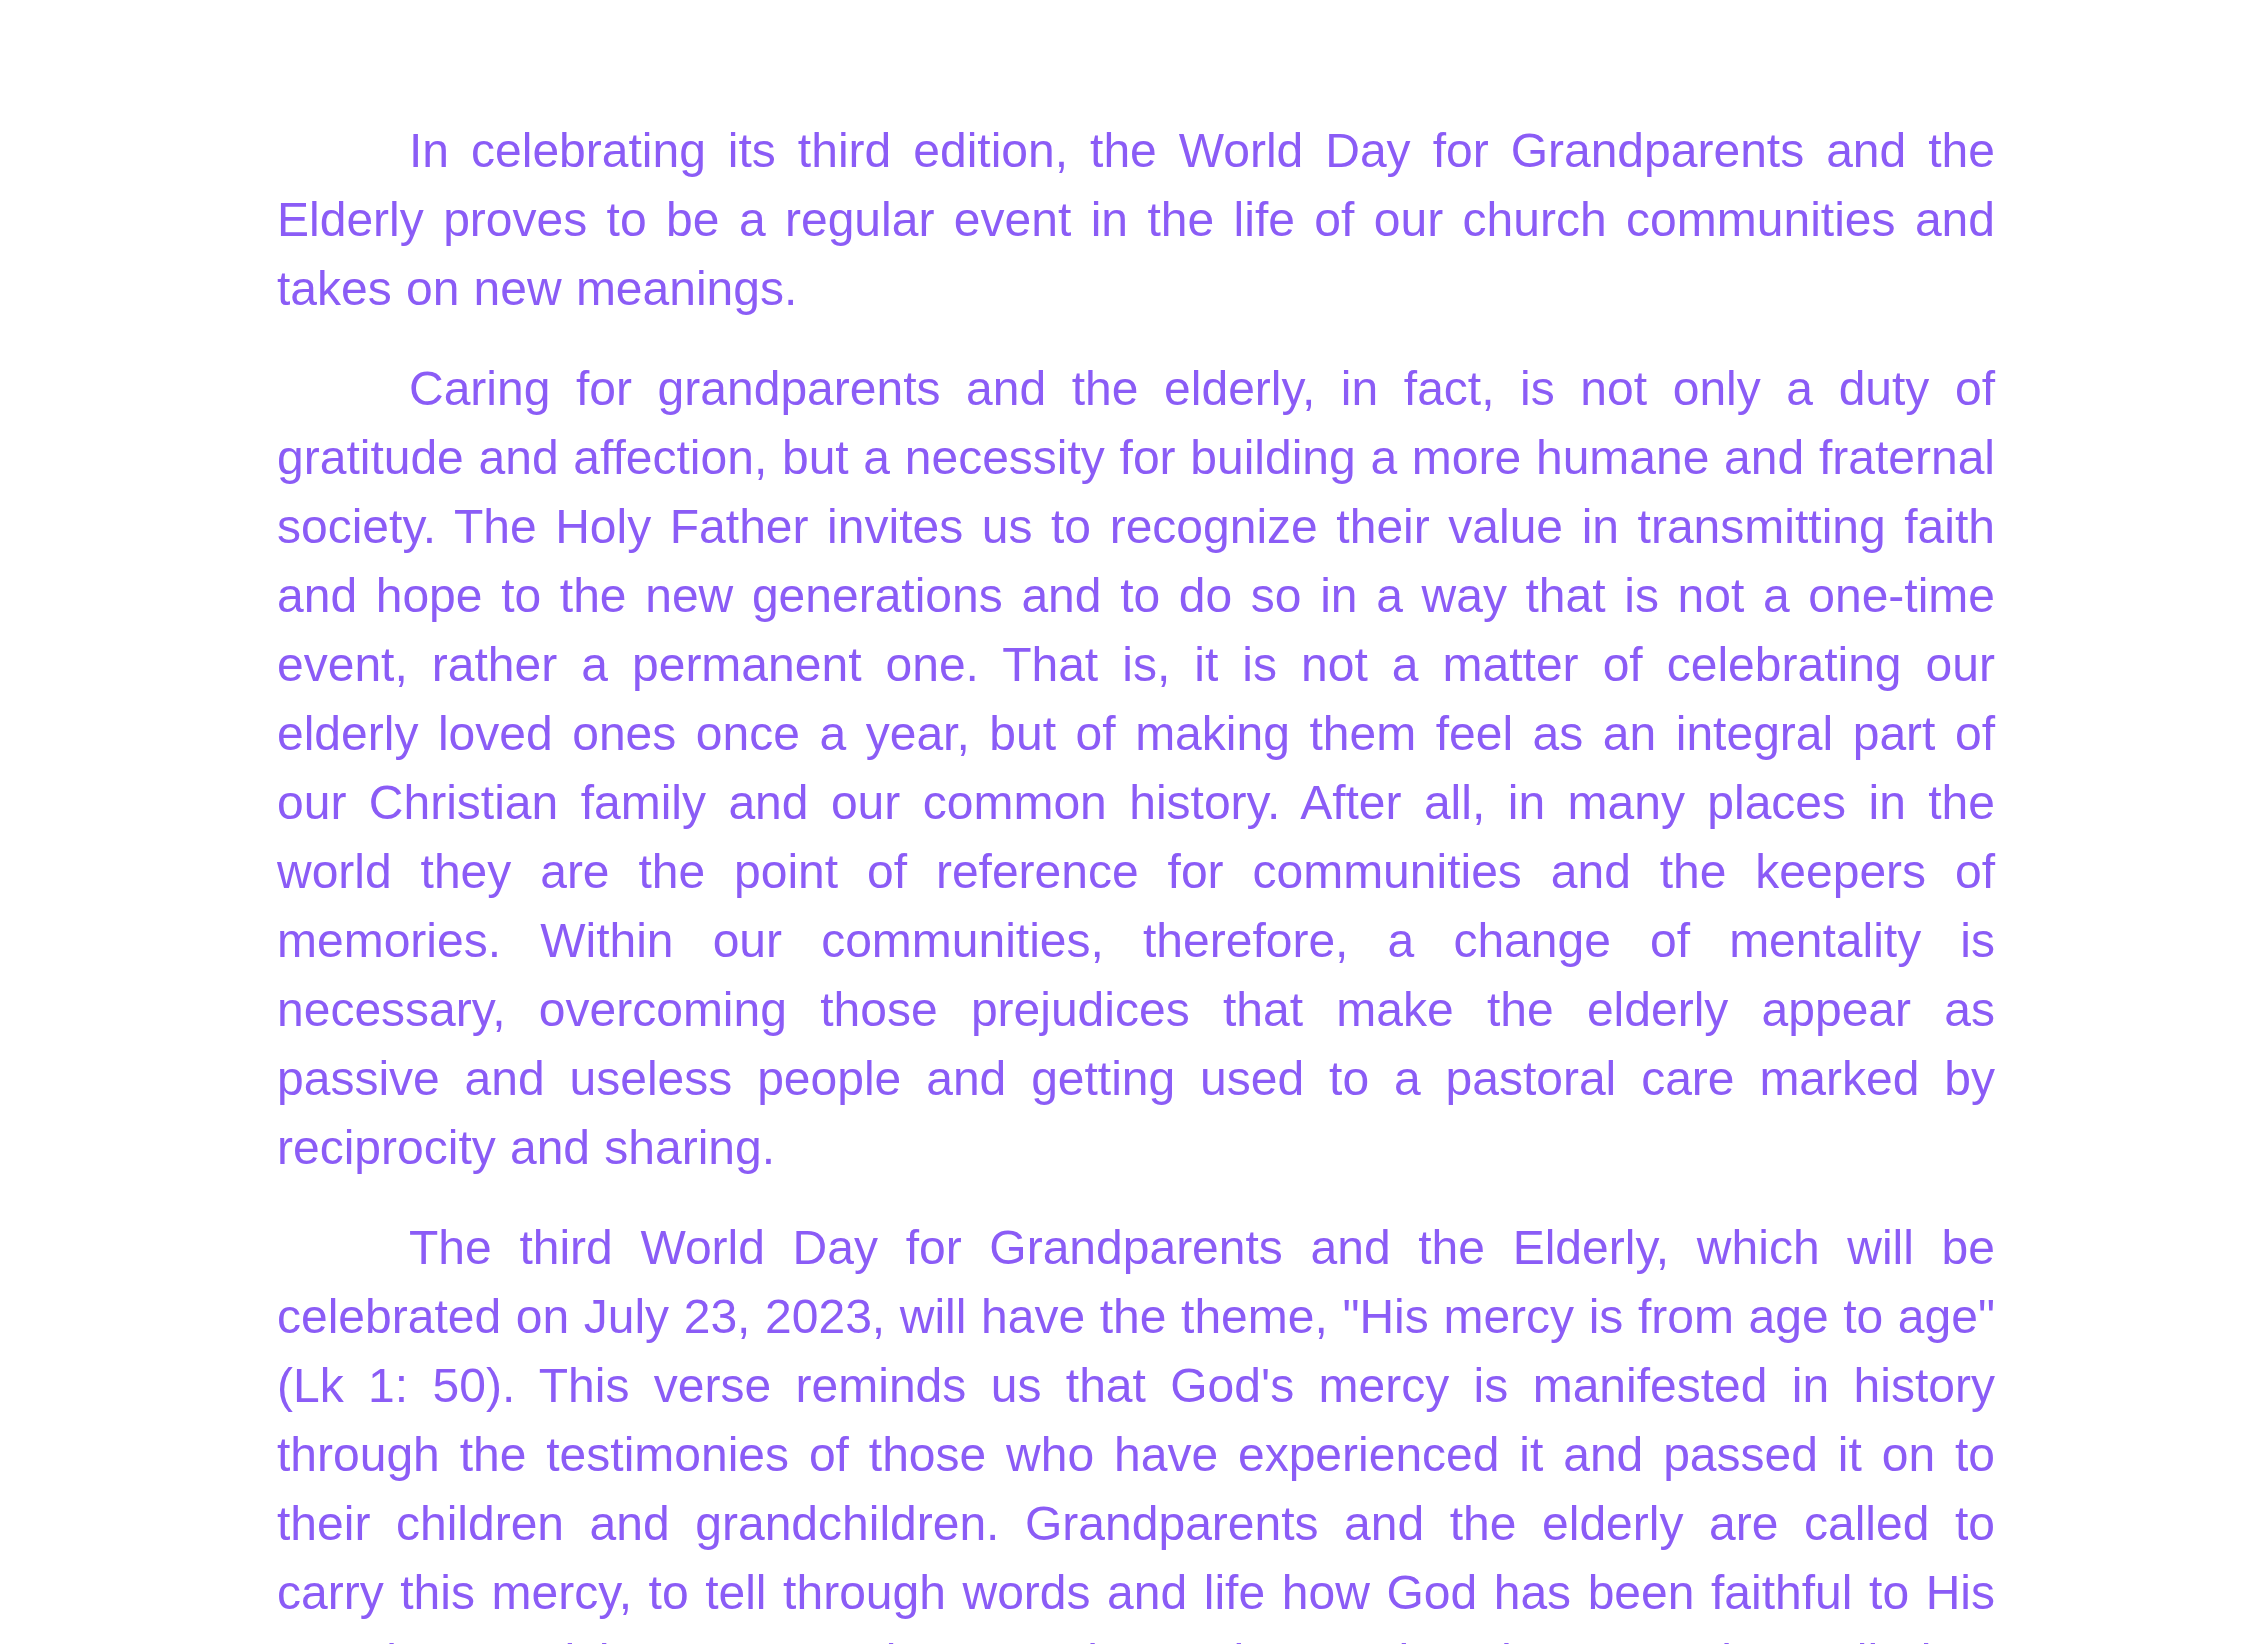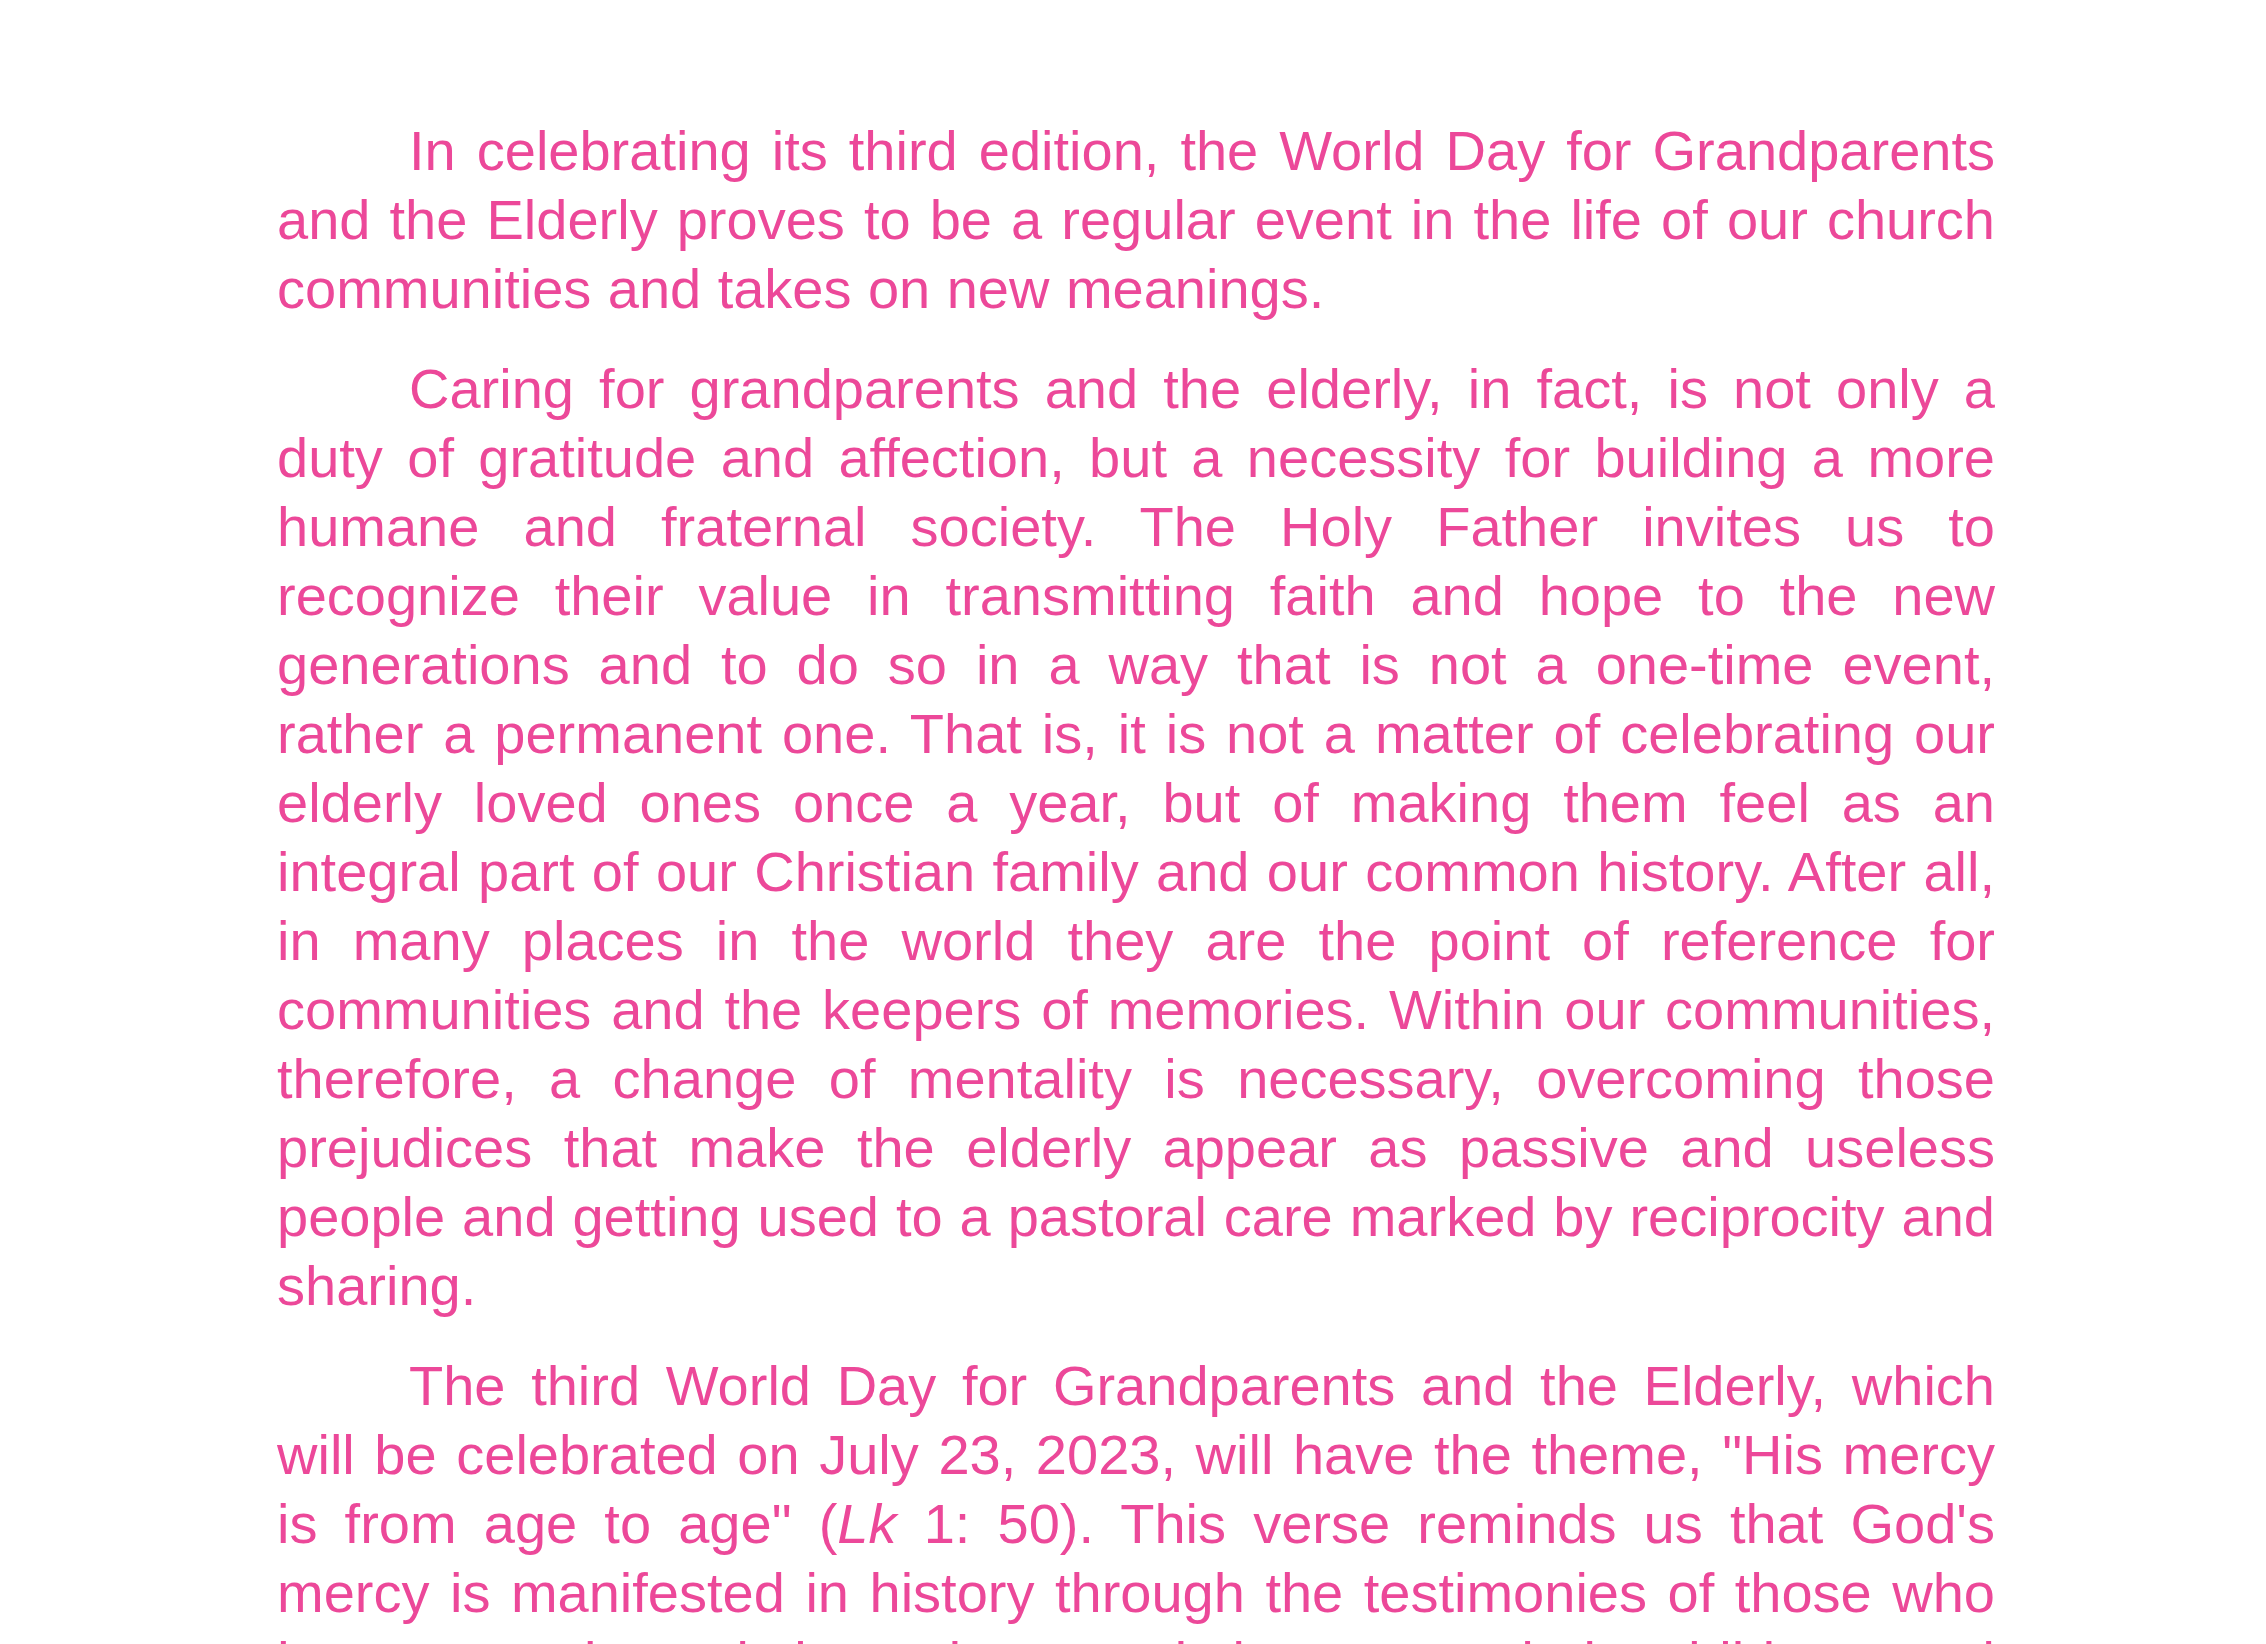--- a/index.html
+++ b/index.html
@@ -16,32 +16,31 @@
   .page {
     box-sizing: border-box;
     width: 2267px;
     height: 1645px;
     padding: 116px 272px 0 277px;
     background: #ffffff;
     overflow: hidden;
   }
   .doc p {
     margin: 0 0 31px 0;
-    font-size: 56px;
+    font-size: 48px;
     line-height: 69px;
-    color: #ec4899;
+    color: #8b5cf6;
     text-align: justify;
     text-indent: 132px;
     word-spacing: 0.9px;
   }
   .doc p:last-child {
     margin-bottom: 0;
   }
   .citation-italic {
-    font-style: italic;
   }
 </style>
 </head>
 <body>
 
 <div class="page">
   <div class="doc">
     <p>In celebrating its third edition, the World Day for Grandparents and the Elderly proves to be a regular event in the life of our church communities and takes on new meanings.</p>
     <p>Caring for grandparents and the elderly, in fact, is not only a duty of gratitude and affection, but a necessity for building a more humane and fraternal society. The Holy Father invites us to recognize their value in transmitting faith and hope to the new generations and to do so in a way that is not a one-time event, rather a permanent one. That is, it is not a matter of celebrating our elderly loved ones once a year, but of making them feel as an integral part of our Christian family and our common history. After all, in many places in the world they are the point of reference for communities and the keepers of memories. Within our communities, therefore, a change of mentality is necessary, overcoming those prejudices that make the elderly appear as passive and useless people and getting used to a pastoral care marked by reciprocity and sharing.</p>
     <p><span>The third World Day for Grandparents and the Elderly, which will be celebrated on July 23, 2023, will have the theme, "His mercy is from age to age" (</span><span class="citation-italic">Lk</span><span> 1: 50). This verse reminds us that God's mercy is manifested in history through the testimonies of those who have experienced it and passed it on to their children and grandchildren. Grandparents and the elderly are called to carry this mercy, to tell through words and life how God has been faithful to His promises and how He continues to love His people. They are also called to receive God's mercy, and to allow themselves to be comforted by His fatherly love that never abandons them.</span></p>

